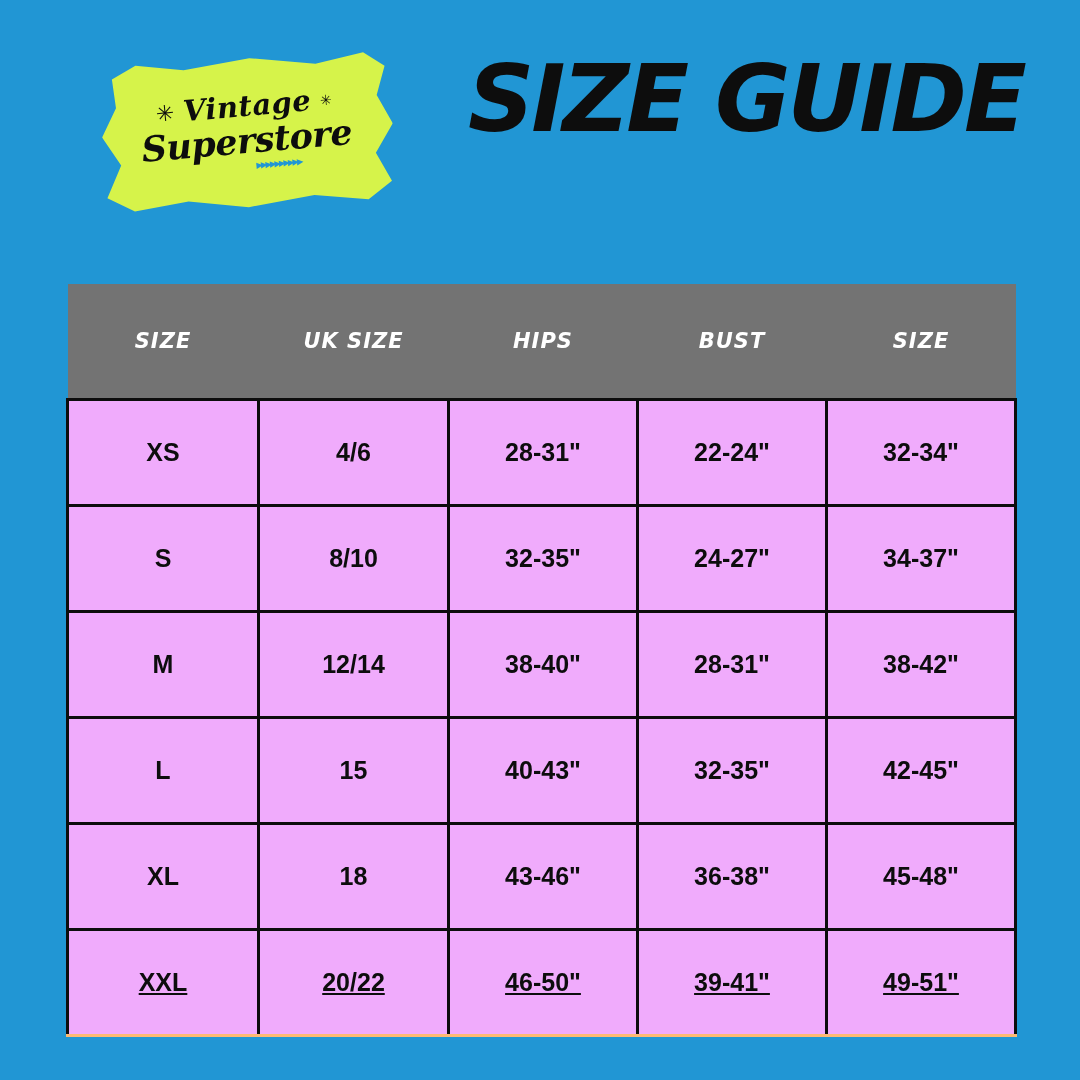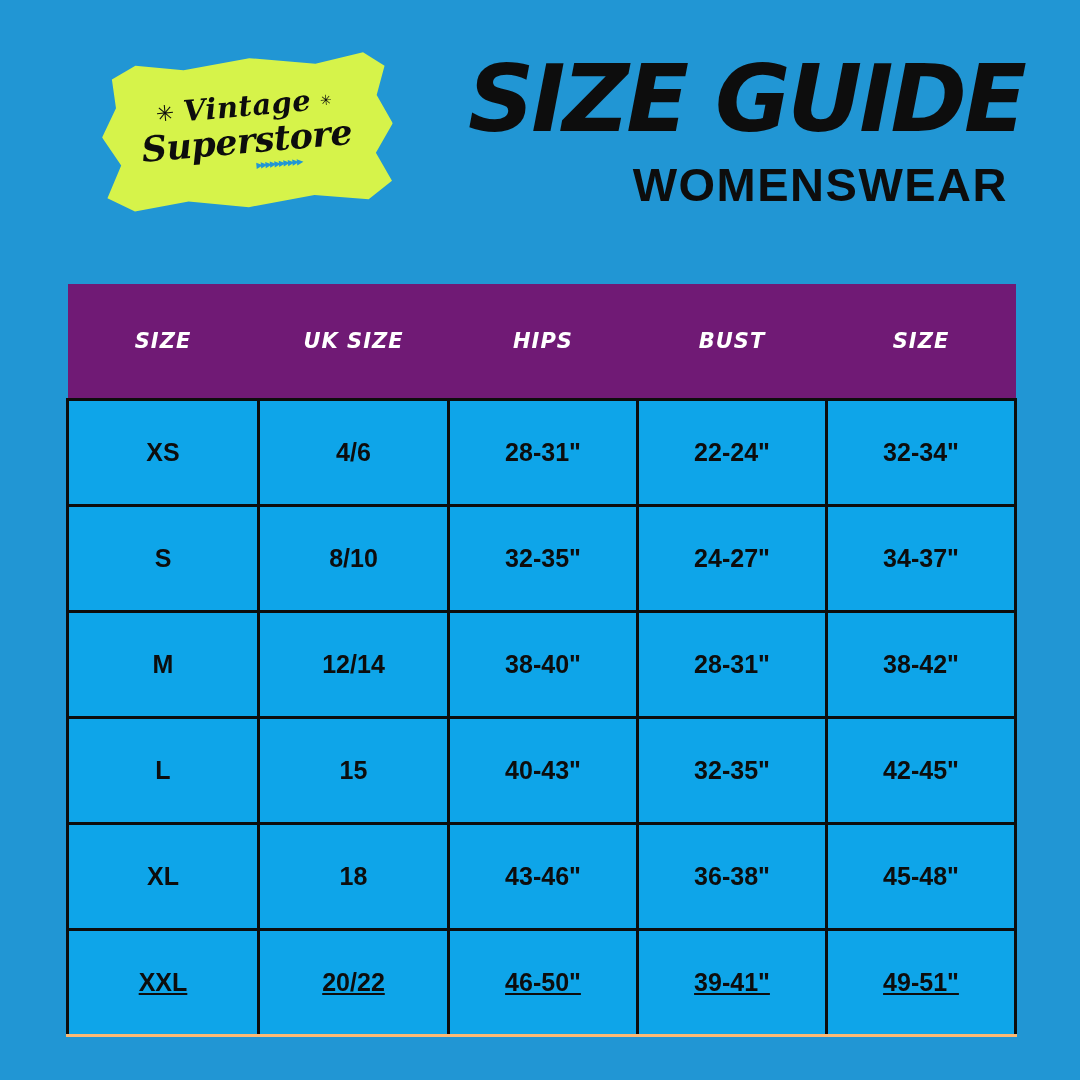--- a/index.html
+++ b/index.html
@@ -128,41 +128,41 @@
     left: 66px;
     top: 284px;
     width: 948px;
   }
   table.size-table {
     border-collapse: collapse;
     width: 948px;
     table-layout: fixed;
   }
   table.size-table thead th {
-    background: #701a75;
+    background: #737373;
     color: #ffffff;
     height: 112px;
     font-family: "DejaVu Sans", sans-serif;
     font-weight: bold;
     font-style: italic;
     font-size: 21px;
     letter-spacing: 1px;
     border: none;
     vertical-align: middle;
   }
   table.size-table tbody td {
     height: 101px;
     border: 3px solid #0d0d0d;
     text-align: center;
     vertical-align: middle;
     font-family: "Liberation Sans", sans-serif;
     font-weight: bold;
     font-size: 25px;
     color: #0d0d0d;
-    background: #0ea5e9;
+    background: #f0abfc;
   }
   table.size-table tbody tr td:first-child {
     border-left: 3px solid #0d0d0d;
   }
   table.size-table tbody tr:last-child td {
     border-bottom: 3px solid #fdba74;
     text-decoration: underline;
   }
   .col-size   { width: 191px; }
   .col-uk     { width: 190px; }
@@ -183,21 +183,20 @@
         <span class="logo-vintage">Vintage</span>
         <span class="star small">✳</span>
       </div>
       <div class="logo-super">Superstore</div>
       <div class="logo-arrows">▸▸▸▸▸▸▸▸▸▸</div>
     </div>
   </div>
 
   <div class="title-block">
     <div class="title-main">SIZE GUIDE</div>
-    <div class="title-sub">WOMENSWEAR</div>
   </div>
 
 </div>
 
 <div class="table-wrap">
   <table class="size-table">
     <colgroup>
       <col class="col-size">
       <col class="col-uk">
       <col class="col-bust">

